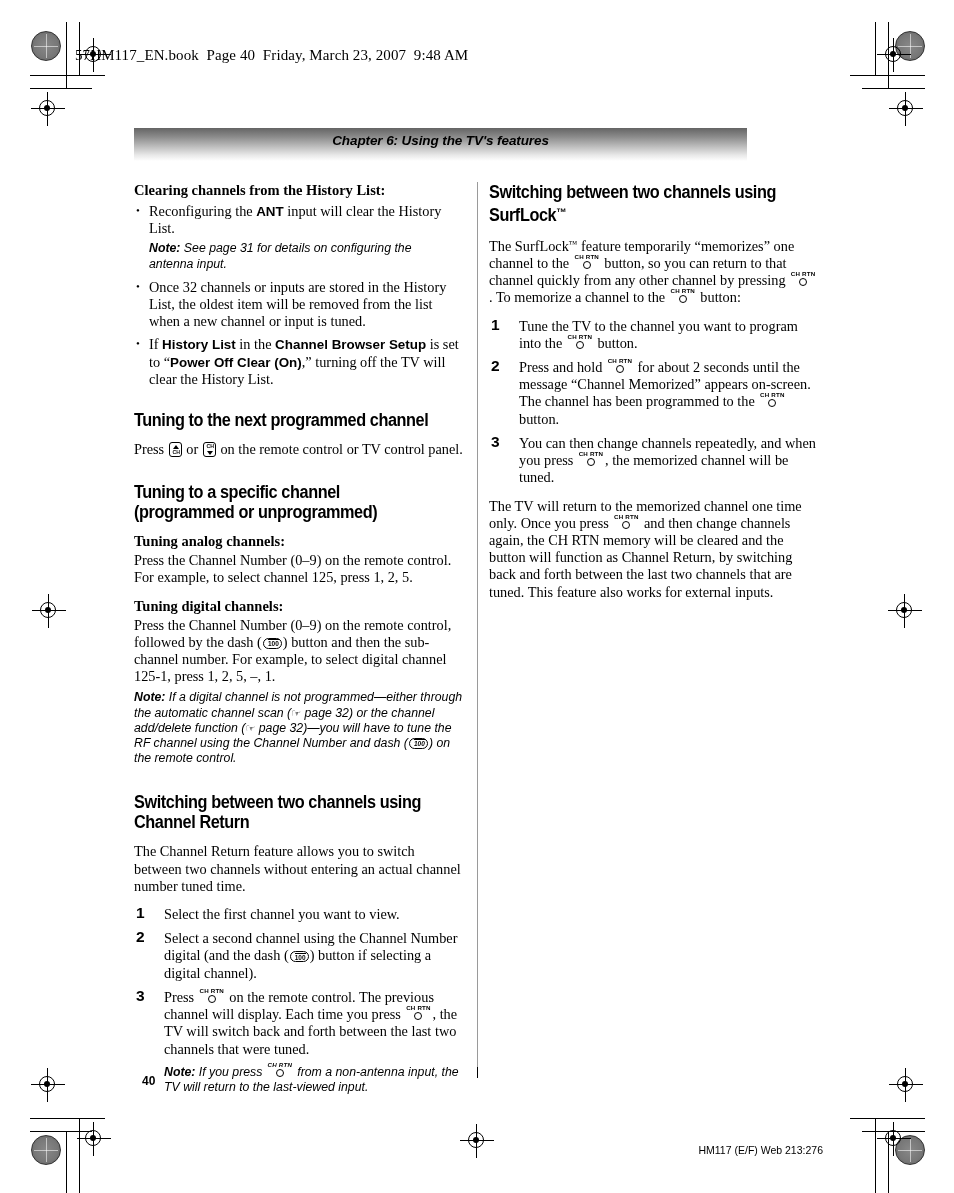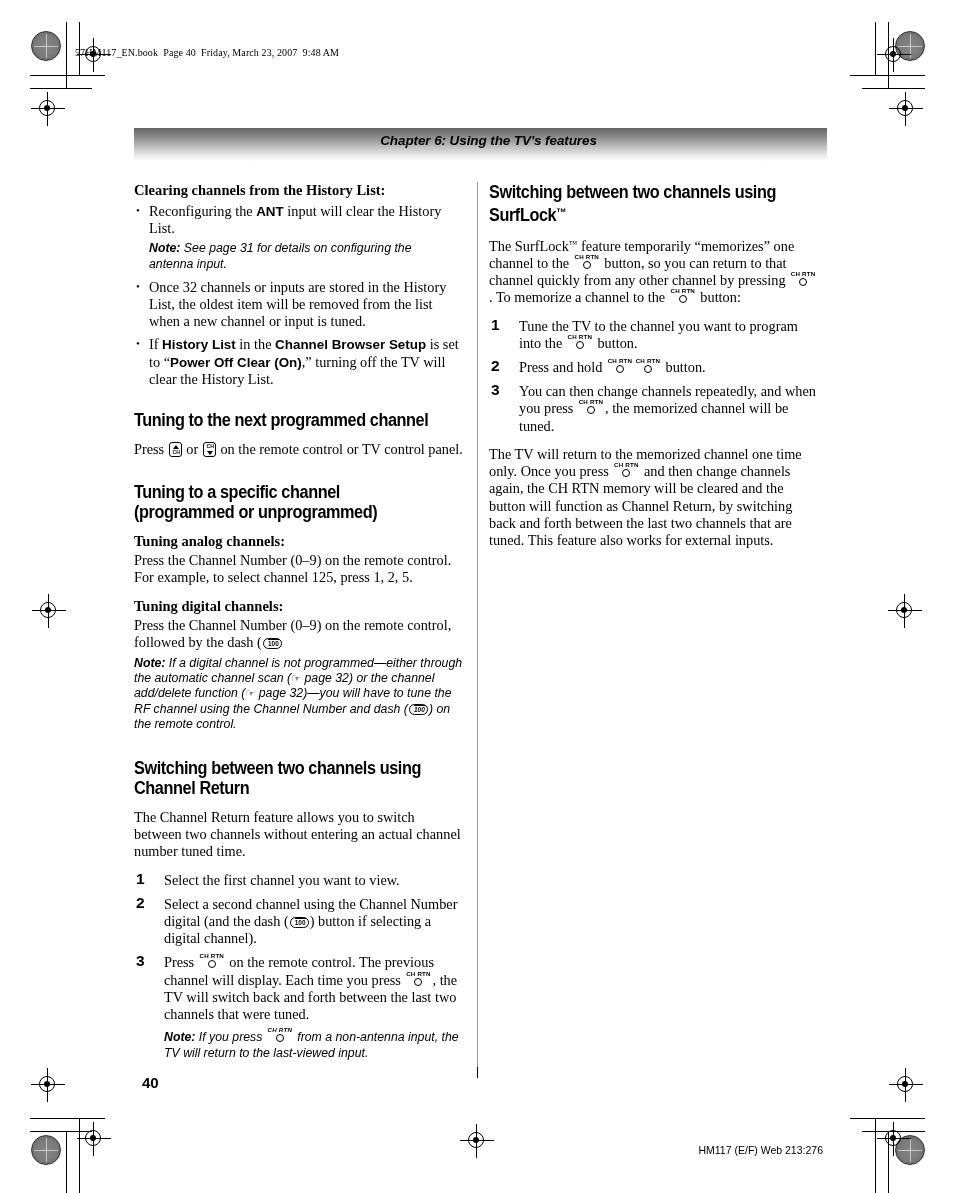--- a/index.html
+++ b/index.html
@@ -58,34 +58,33 @@
     position: absolute;
     background: #000;
   }
 
   
   .bookline {
     position: absolute;
     left: 75px;
     top: 47px;
     font-family: "Liberation Serif", serif;
-    font-size: 10px;
+    font-size: 15px;
     letter-spacing: .1px;
     white-space: pre;
   }
 
   
   .chapter-banner {
     position: absolute;
     left: 134px;
     top: 128px;
-    width: 685px;
+    width: 613px;
     height: 33px;
     background: linear-gradient(to bottom, #646464 0%, #8d8d8d 28%, #c0c0c0 58%, #e8e8e8 82%, #ffffff 100%);
-    padding-left: 8px;
   }
   .chapter-banner .title {
     position: absolute;
     width: 100%;
     top: 5px;
     text-align: center;
     font-family: "Liberation Sans", sans-serif;
     font-weight: bold;
     font-style: italic;
     font-size: 13.5px;
@@ -298,21 +297,21 @@
     vertical-align: 0.45em;
   }
 
   
   .page-number {
     position: absolute;
     left: 142px;
     top: 1074px;
     font-family: "Liberation Sans", sans-serif;
     font-weight: bold;
-    font-size: 15px;
+    font-size: 12px;
   }
   .footer-code {
     position: absolute;
     right: 131px;
     top: 1144px;
     font-family: "Liberation Sans", sans-serif;
     font-size: 10.5px;
     color: #000;
   }
 </style>
@@ -447,21 +446,21 @@
       <span>Press </span><span class="btn-ch up"><span class="tri"></span><span class="lbl">CH</span></span><span> or </span><span class="btn-ch down"><span class="lbl">CH</span><span class="tri"></span></span><span> on the remote control or TV control panel.</span>
     </p>
 
     <h2 class="sect" style="margin-top:24px;">Tuning to a specific channel (programmed or unprogrammed)</h2>
 
     <h3 class="sub">Tuning analog channels:</h3>
     <p class="body">Press the Channel Number (0–9) on the remote control. For example, to select channel 125, press 1, 2, 5.</p>
 
     <h3 class="sub" style="margin-top:2px;">Tuning digital channels:</h3>
     <p class="body tight">
-      <span>Press the Channel Number (0–9) on the remote control, followed by the dash (</span><span class="btn-dash"><span class="lbl"><span>100</span></span></span>
+      <span>Press the Channel Number (0–9) on the remote control, followed by the dash (</span><span class="btn-dash"><span class="lbl"><span>100</span></span></span><span>) button and then the sub-channel number. For example, to select digital channel 125-1, press 1, 2, 5, –, 1.</span>
     </p>
     <p class="note">
       <span class="lbl">Note:</span><span> If a digital channel is not programmed—either through the automatic channel scan (</span><span class="hand-icon">☞</span><span> page 32) or the channel add/delete function (</span><span class="hand-icon">☞</span><span> page 32)—you will have to tune the RF channel using the Channel Number and dash (</span><span class="btn-dash"><span class="lbl"><span>100</span></span></span><span>) on the remote control.</span>
     </p>
 
     <h2 class="sect" style="margin-top:26px;">Switching between two channels using Channel Return</h2>
     <p class="body">The Channel Return feature allows you to switch between two channels without entering an actual channel number tuned time.</p>
 
     <ol class="steps">
       <li>
@@ -494,21 +493,21 @@
       <span>The SurfLock</span><span class="tm">™</span><span> feature temporarily “memorizes” one channel to the </span><span class="btn-chrtn"><span class="cap">CH RTN</span><span class="circ"></span></span><span> button, so you can return to that channel quickly from any other channel by pressing </span><span class="btn-chrtn"><span class="cap">CH RTN</span><span class="circ"></span></span><span>. To memorize a channel to the </span><span class="btn-chrtn"><span class="cap">CH RTN</span><span class="circ"></span></span><span> button:</span>
     </p>
 
     <ol class="steps">
       <li>
         <span class="num">1</span>
         <span>Tune the TV to the channel you want to program into the </span><span class="btn-chrtn"><span class="cap">CH RTN</span><span class="circ"></span></span><span> button.</span>
       </li>
       <li>
         <span class="num">2</span>
-        <span>Press and hold </span><span class="btn-chrtn"><span class="cap">CH RTN</span><span class="circ"></span></span><span class="btn-chrtn"><span class="cap">CH RTN</span><span class="circ"></span></span><span> button.</span>
+        <span>Press and hold </span><span class="btn-chrtn"><span class="cap">CH RTN</span><span class="circ"></span></span><span> for about 2 seconds until the message “Channel Memorized” appears on-screen. The channel has been programmed to the </span><span class="btn-chrtn"><span class="cap">CH RTN</span><span class="circ"></span></span><span> button.</span>
       </li>
       <li>
         <span class="num">3</span>
         <span>You can then change channels repeatedly, and when you press </span><span class="btn-chrtn"><span class="cap">CH RTN</span><span class="circ"></span></span><span>, the memorized channel will be tuned.</span>
       </li>
     </ol>
 
     <p class="body" style="margin-top:11px;">
       <span>The TV will return to the memorized channel one time only. Once you press </span><span class="btn-chrtn"><span class="cap">CH RTN</span><span class="circ"></span></span><span> and then change channels again, the CH RTN memory will be cleared and the button will function as Channel Return, by switching back and forth between the last two channels that are tuned. This feature also works for external inputs.</span>
     </p>

